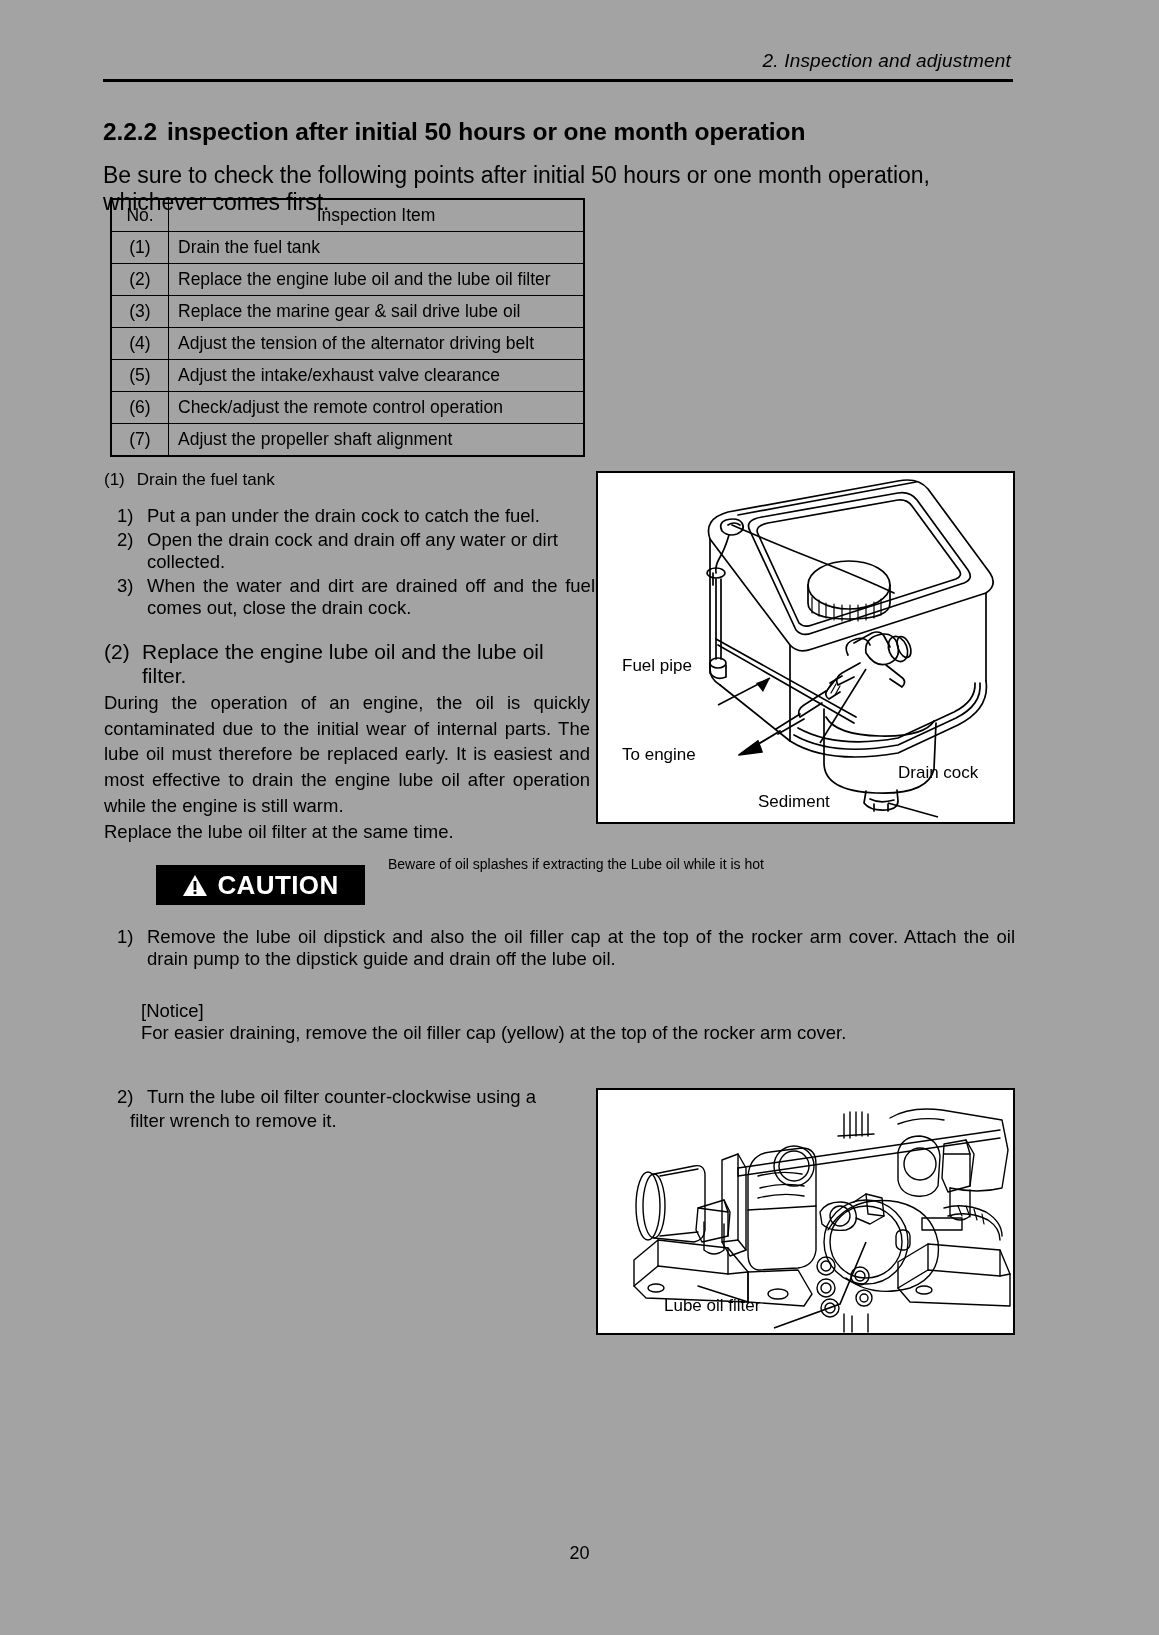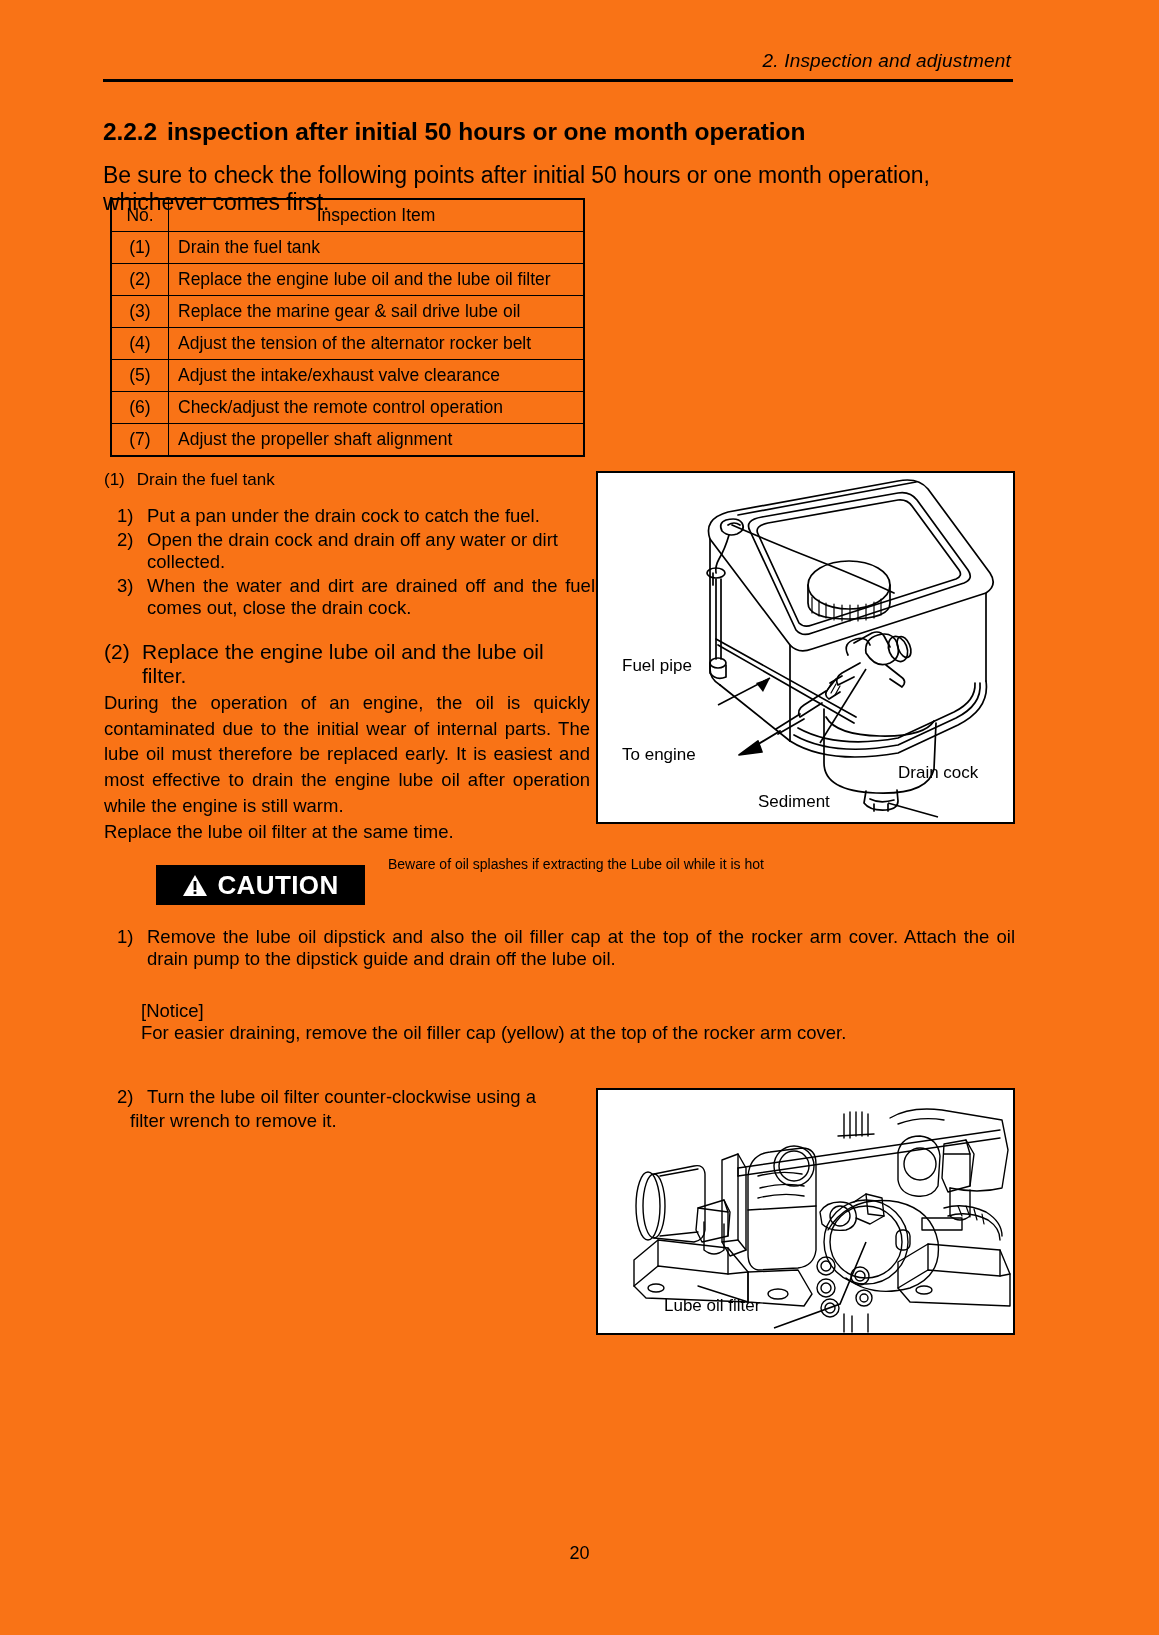--- a/index.html
+++ b/index.html
@@ -8,21 +8,21 @@
     background: #ffffff;
   }
   body {
     font-family: "Liberation Sans", sans-serif;
     color: #000000;
   }
   .page {
     position: relative;
     width: 1159px;
     height: 1635px;
-    background: #f97316;
+    background: #a3a3a3;
     box-sizing: border-box;
     padding: 0;
     overflow: hidden;
   }
 
   
   .header {
     position: absolute;
     left: 103px;
     top: 50px;
@@ -285,21 +285,21 @@
         <tr>
           <td class="no">(2)</td>
           <td class="item">Replace the engine lube oil and the lube oil filter</td>
         </tr>
         <tr>
           <td class="no">(3)</td>
           <td class="item">Replace the marine gear &amp; sail drive lube oil</td>
         </tr>
         <tr>
           <td class="no">(4)</td>
-          <td class="item">Adjust the tension of the alternator rocker belt</td>
+          <td class="item">Adjust the tension of the alternator driving belt</td>
         </tr>
         <tr>
           <td class="no">(5)</td>
           <td class="item">Adjust the intake/exhaust valve clearance</td>
         </tr>
         <tr>
           <td class="no">(6)</td>
           <td class="item">Check/adjust the remote control operation</td>
         </tr>
         <tr>

